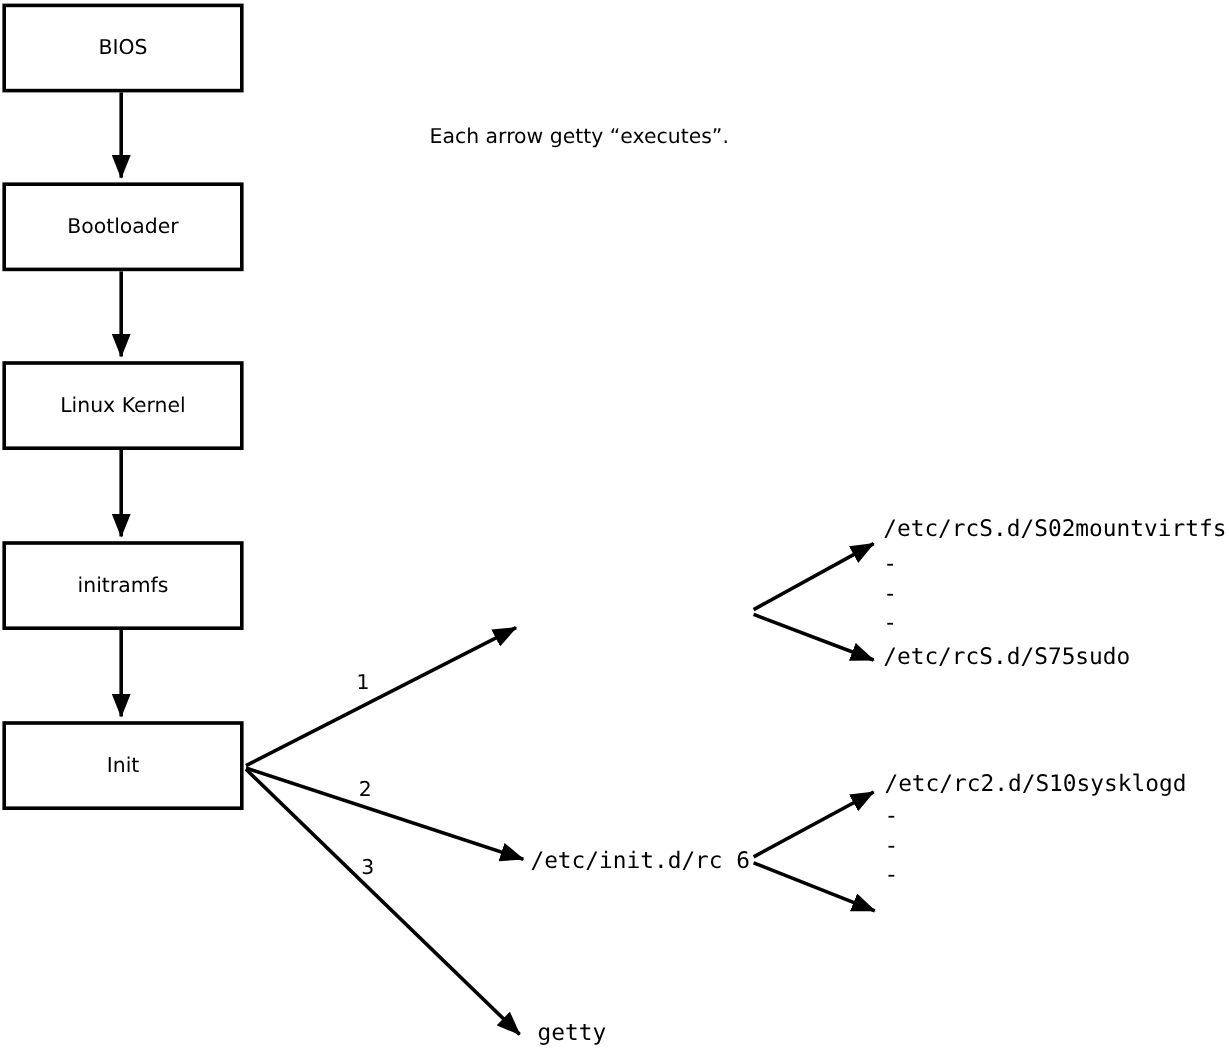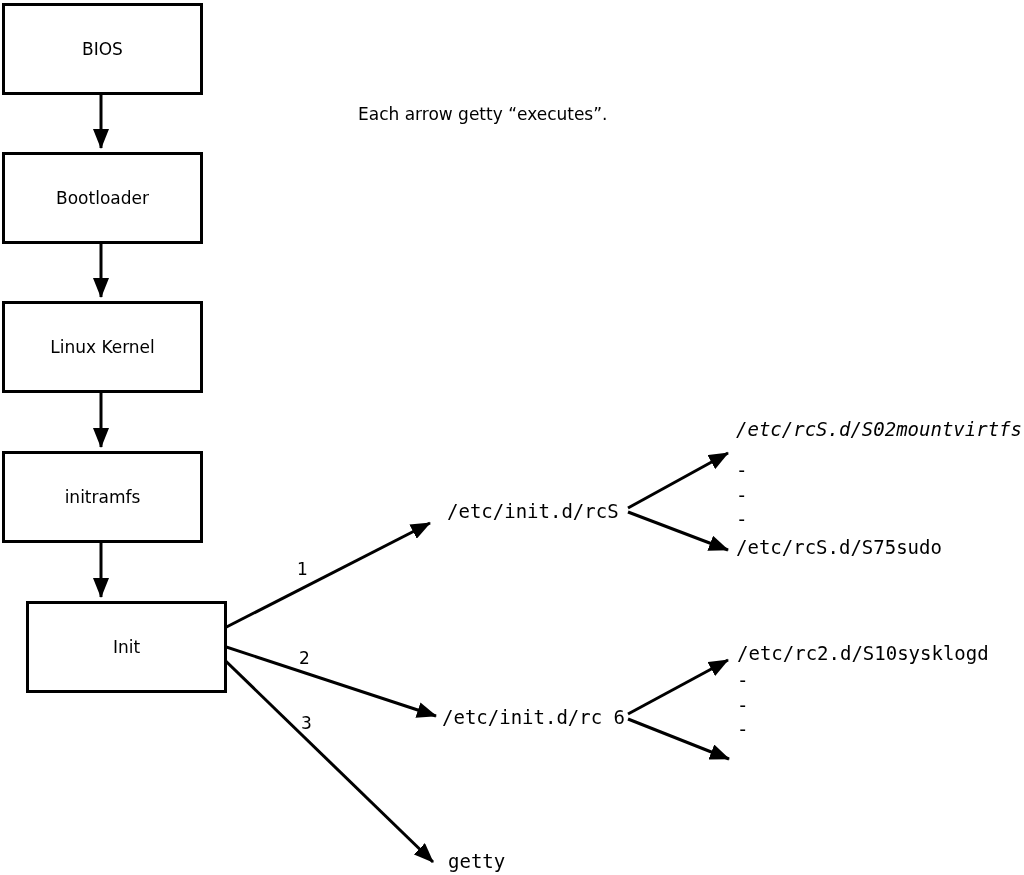--- a/index.html
+++ b/index.html
@@ -24,21 +24,21 @@
     height: 875px;
   }
   .arrow-layer line {
     stroke: #000000;
     stroke-width: 3;
   }
   .node-box {
     position: absolute;
     left: 2px;
     width: 201px;
-    height: 92px;
+    height: 74px;
     box-sizing: border-box;
     border: 3px solid #000000;
     background: #ffffff;
     display: flex;
     align-items: center;
     justify-content: center;
     font-size: 17px;
   }
   .note {
     position: absolute;
@@ -92,30 +92,29 @@
   </div>
   <div class="node-box" style="top:152px;">
     <span>Bootloader</span>
   </div>
   <div class="node-box" style="top:301px;justify-content:center;">
     <span>Linux Kernel</span>
   </div>
   <div class="node-box" style="top:451px;">
     <span>initramfs</span>
   </div>
-  <div class="node-box" style="top:601px;margin-left:24px;">
+  <div class="node-box" style="top:601px;">
     <span>Init</span>
   </div>
 
   <div class="edge-num" style="left:297px; top:559px;">1</div>
   <div class="edge-num" style="left:299px; top:648px;">2</div>
   <div class="edge-num" style="left:301px; top:713px;">3</div>
 
-  <div class="mono" style="left:447px; top:500px;">/etc/init.d/rcS</div>
-  <div class="mono" style="left:736px; top:418px;font-style:italic;">/etc/rcS.d/S02mountvirtfs</div>
+  <div class="mono" style="left:736px; top:430px;">/etc/rcS.d/S02mountvirtfs</div>
   <div class="mono" style="left:736px; top:459px;">-</div>
   <div class="mono" style="left:736px; top:484px;">-</div>
   <div class="mono" style="left:736px; top:508px;">-</div>
   <div class="mono" style="left:736px; top:536px;">/etc/rcS.d/S75sudo</div>
 
   <div class="mono" style="left:442px; top:706px;">/etc/init.d/rc 6</div>
   <div class="mono" style="left:737px; top:642px;">/etc/rc2.d/S10sysklogd</div>
   <div class="mono" style="left:737px; top:669px;">-</div>
   <div class="mono" style="left:737px; top:694px;">-</div>
   <div class="mono" style="left:737px; top:718px;">-</div>

